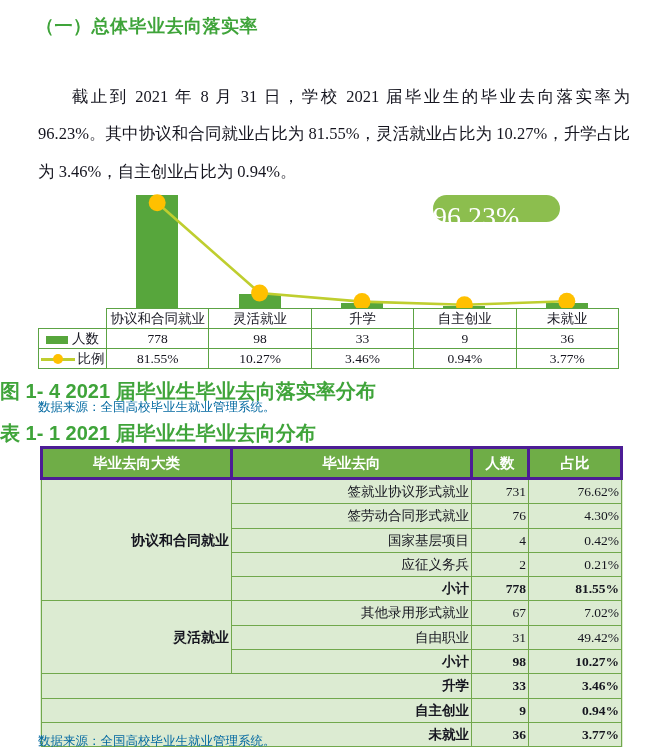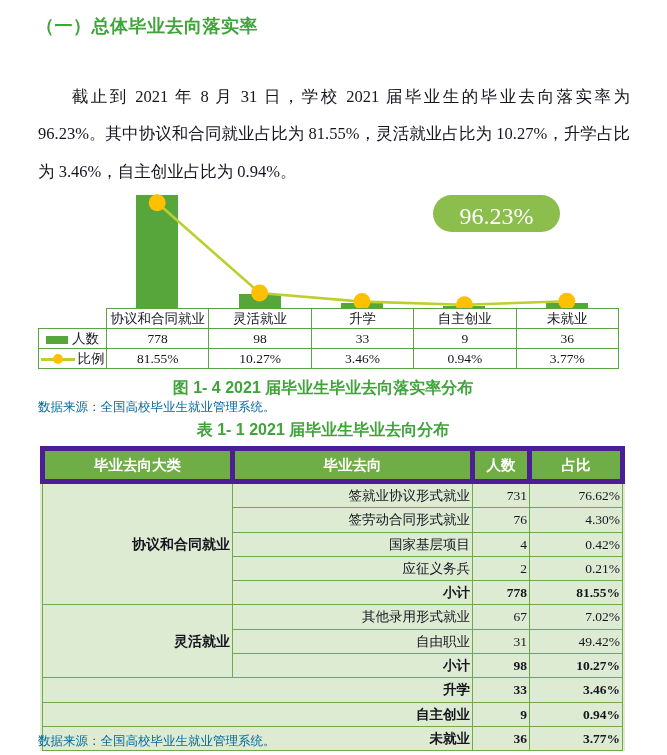--- a/index.html
+++ b/index.html
@@ -15,56 +15,56 @@
   .para {
     position:absolute; top:61px; left:38px; width:592px;
     font-size:16.5px; line-height:37.5px; text-align:justify; text-indent:2.05em;
   }
   
   .chart-block { position:absolute; top:185px; left:38px; width:580px; }
   .plot { position:relative; width:580px; height:123px; }
   .bar { position:absolute; bottom:0; width:42px; }
   .plot svg { position:absolute; left:0; top:0; }
   .badge {
-    position:absolute; left:395px; top:10px; width:127px; height:37px;
-    border-radius:21.5px; color:#ffffff; font-size:24px; text-align:center;
+    position:absolute; left:395px; top:10px; width:127px; height:27px;
+    border-radius:21.5px; color:#ffffff; font-size:28px; 
     line-height:43px; font-family:"Liberation Serif","DejaVu Serif",serif;
   }
   .chart-table { border-collapse:collapse; table-layout:fixed; width:580px; font-size:13.5px; }
   .chart-table td {
     border:1.5px solid #5CA344; text-align:center; height:19px; line-height:19px;
     padding:0; background:#ffffff; overflow:hidden; white-space:nowrap;
   }
   .chart-table td.corner { border:none; background:transparent; }
   .legend-cell { text-align:left; padding-left:4px; }
   .legend-swatch { display:inline-block; width:22px; height:8px; margin-right:4px; vertical-align:middle; }
   .legend-line { display:inline-block; position:relative; width:34px; height:3px; margin-right:3px; vertical-align:middle; }
   .legend-dot { position:absolute; left:12px; top:-4px; width:10px; height:10px; border-radius:50%; display:block; }
   
   .fig-caption, .tbl-caption {
-    position:absolute; left:0; width:646px; text-align:center;
+    position:absolute; left:0; width:646px; 
     font-family:"Liberation Sans","DejaVu Sans",sans-serif;
-    font-size:16px; font-weight:bold; color:#3FA43A;
+    font-size:20px; font-weight:bold; color:#3FA43A;
   }
   .fig-caption { top:378px; }
   .tbl-caption { top:420px; }
   .source { position:absolute; left:38px; font-size:12.5px; color:#0369a1;text-align:center; }
   .source.fig { top:399px; }
   .source.tbl { top:733px; }
   
   .big-table {
     position:absolute; top:446px; left:40px; width:580px;
     border-collapse:collapse; table-layout:fixed; background:#DCEBD2;
     font-size:13.5px; border:1.5px solid #6FAD47;
   }
   .big-table th {
     background:#6FAD47; color:#ffffff;
     font-family:"Liberation Sans","DejaVu Sans",sans-serif;
     font-size:14.5px; font-weight:bold; height:28px; padding:0;
-    border:5px solid #4c1d95;
+    border:3px solid #4c1d95;
   }
   .big-table th + th { border-left:2px solid #ffffff; }
   .big-table td {
     border:1px solid #71A84C; text-align:right; height:23.3px;
     line-height:23.3px; padding:0 2px; overflow:hidden; white-space:nowrap;
   }
   .cat-cell { font-family:"Liberation Sans","DejaVu Sans",sans-serif; font-weight:bold; font-size:14px; }
   .subtotal td { font-weight:bold; }
   .subtotal td.way { font-family:Liberation Serif, serif; }
   .summary td { font-weight:bold; }

